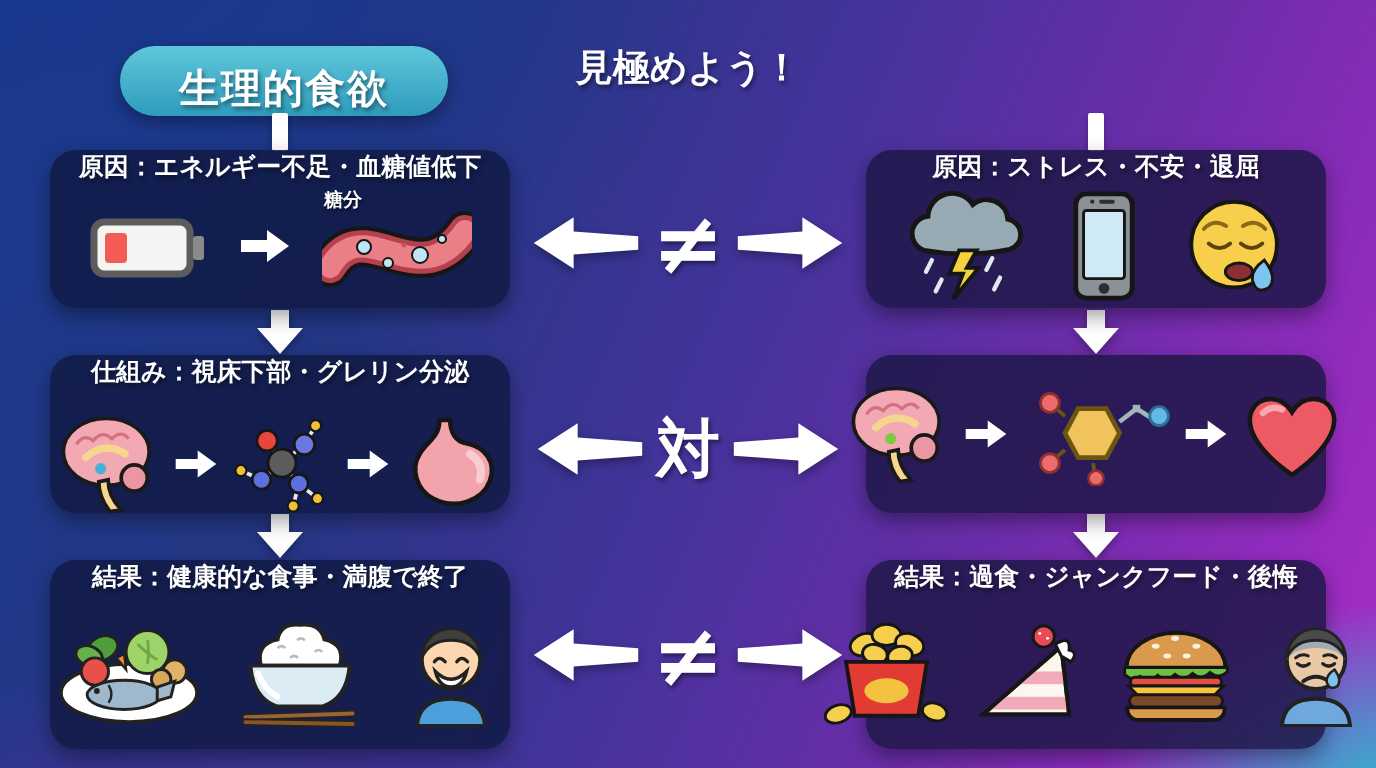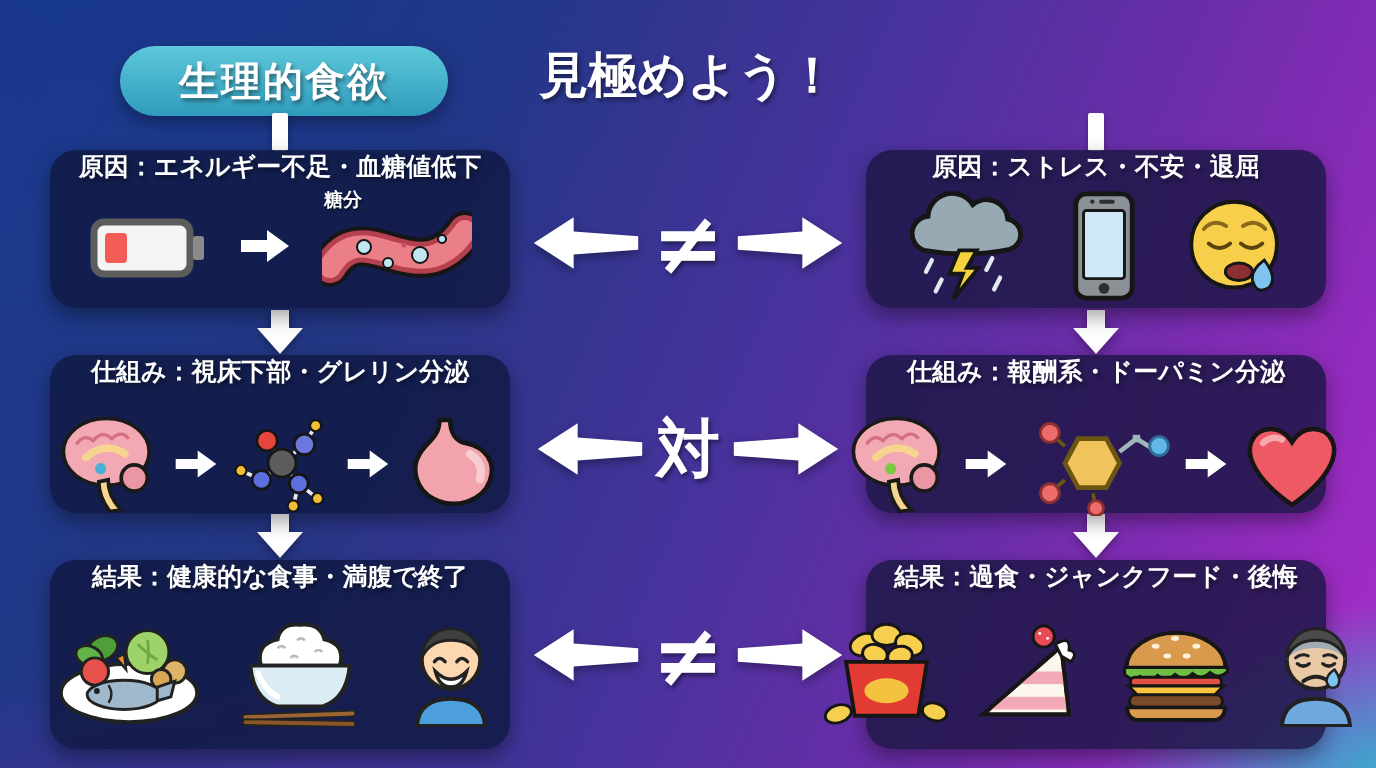--- a/index.html
+++ b/index.html
@@ -13,26 +13,26 @@
       linear-gradient(113deg, #1d3a8d 0%, #243784 28%, #44339a 52%, #6c2daa 72%, #962bc0 90%, #a62ec6 100%);
   }
   .shadowed{text-shadow:2px 3px 4px rgba(0,0,0,0.45);}
   
   .pill{
     position:absolute;top:46px;height:70px;border-radius:38px;
     display:flex;align-items:center;justify-content:center;
     color:#fff;font-size:40px;font-weight:bold;letter-spacing:2px;
     box-shadow:0 6px 16px rgba(0,0,0,0.35);
   }
-  .pill-left{left:120px;width:328px;background:linear-gradient(180deg,#5ec7da,#2f9cbd);}
+  .pill-left{left:120px;width:328px;background:linear-gradient(180deg,#5ec7da,#2f9cbd);align-items:flex-end;}
   .pill-right{left:933px;width:325px;background:linear-gradient(90deg,#9a50c9,#d05ec5);}
   
   .title{
     position:absolute;left:500px;top:44px;width:376px;text-align:center;
-    color:#fff;font-weight:bold;font-size:49px;line-height:1.3;
+    color:#fff;font-weight:bold;font-size:37px;line-height:1.3;
   }
   
   .fbox{
     position:absolute;width:460px;border-radius:26px;
     box-shadow:0 8px 20px rgba(0,0,0,0.38);
     display:flex;flex-direction:column;align-items:center;
   }
   .fbox.left-col{left:50px;background:rgba(17,26,68,0.85);}
   .fbox.right-col{left:866px;background:rgba(31,24,72,0.85);}
   .row1{top:150px;height:158px;}
@@ -255,21 +255,20 @@
           <path d="M29,55 q11,9 22,0" stroke="#5a430f" stroke-width="4" fill="none" stroke-linecap="round"></path>
           <path d="M62,55 q11,9 22,0" stroke="#5a430f" stroke-width="4" fill="none" stroke-linecap="round"></path>
           <ellipse cx="60" cy="84" rx="14" ry="9" fill="#8c2f33" stroke="#161616" stroke-width="3"></ellipse>
           <path d="M86,72 q14,18 5,28 q-13,8 -17,-7 q-2,-11 12,-21 Z" fill="#7fc4ef" stroke="#161616" stroke-width="3"></path>
         </svg>
       </span>
     </div>
   </div>
 
   <div class="fbox right-col row2">
-    <div class="label shadowed">仕組み：報酬系・ドーパミン分泌</div>
     <div class="iconrow gap-sm">
       <span class="iconwrap">
         <svg width="112" height="104" viewBox="0 0 120 110">
           <ellipse cx="56" cy="42" rx="46" ry="36" fill="#f3a9b4" stroke="#1a1a1a" stroke-width="4"></ellipse>
           <circle cx="86" cy="70" r="14" fill="#eb96a4" stroke="#1a1a1a" stroke-width="4"></circle>
           <path d="M58,72 C58,86 64,96 72,104 L60,106 C52,96 48,86 48,74 Z" fill="#f6d58e" stroke="#1a1a1a" stroke-width="4"></path>
           <path d="M24,34 q8,-12 18,-4 q10,-12 20,-2 q10,-10 18,0" fill="none" stroke="#d4707f" stroke-width="3.5"></path>
           <path d="M34,48 q20,-18 42,-4" stroke="#f6d58e" stroke-width="8" fill="none" stroke-linecap="round"></path>
           <circle cx="50" cy="60" r="6" fill="#7ec944"></circle>
         </svg>

